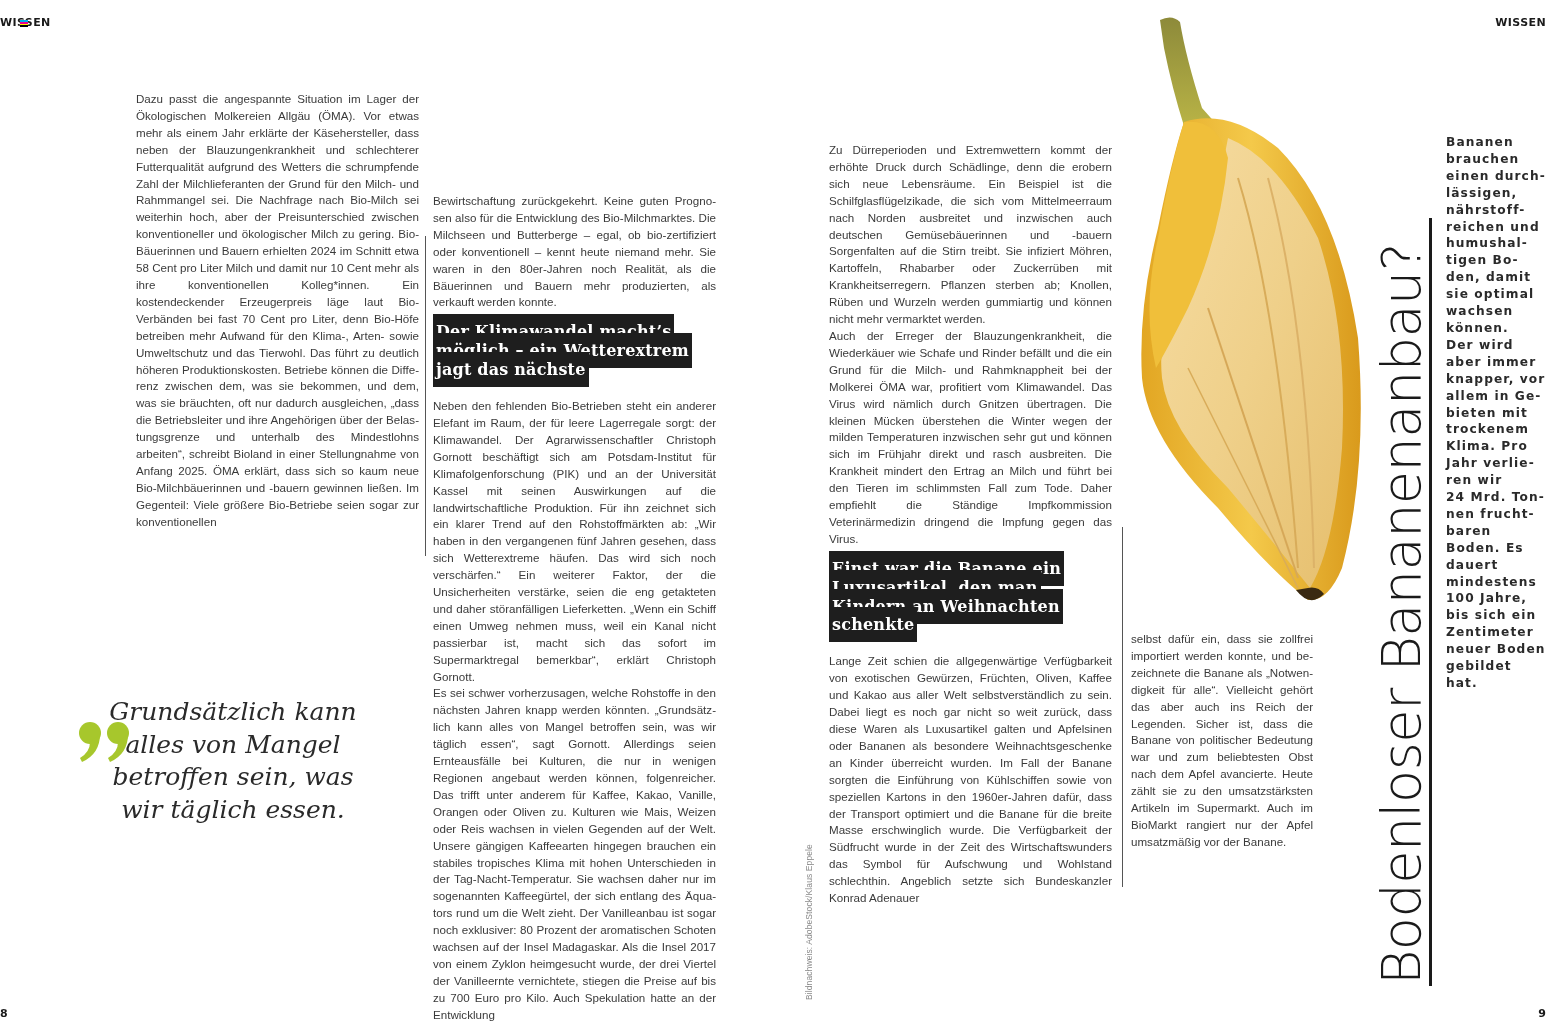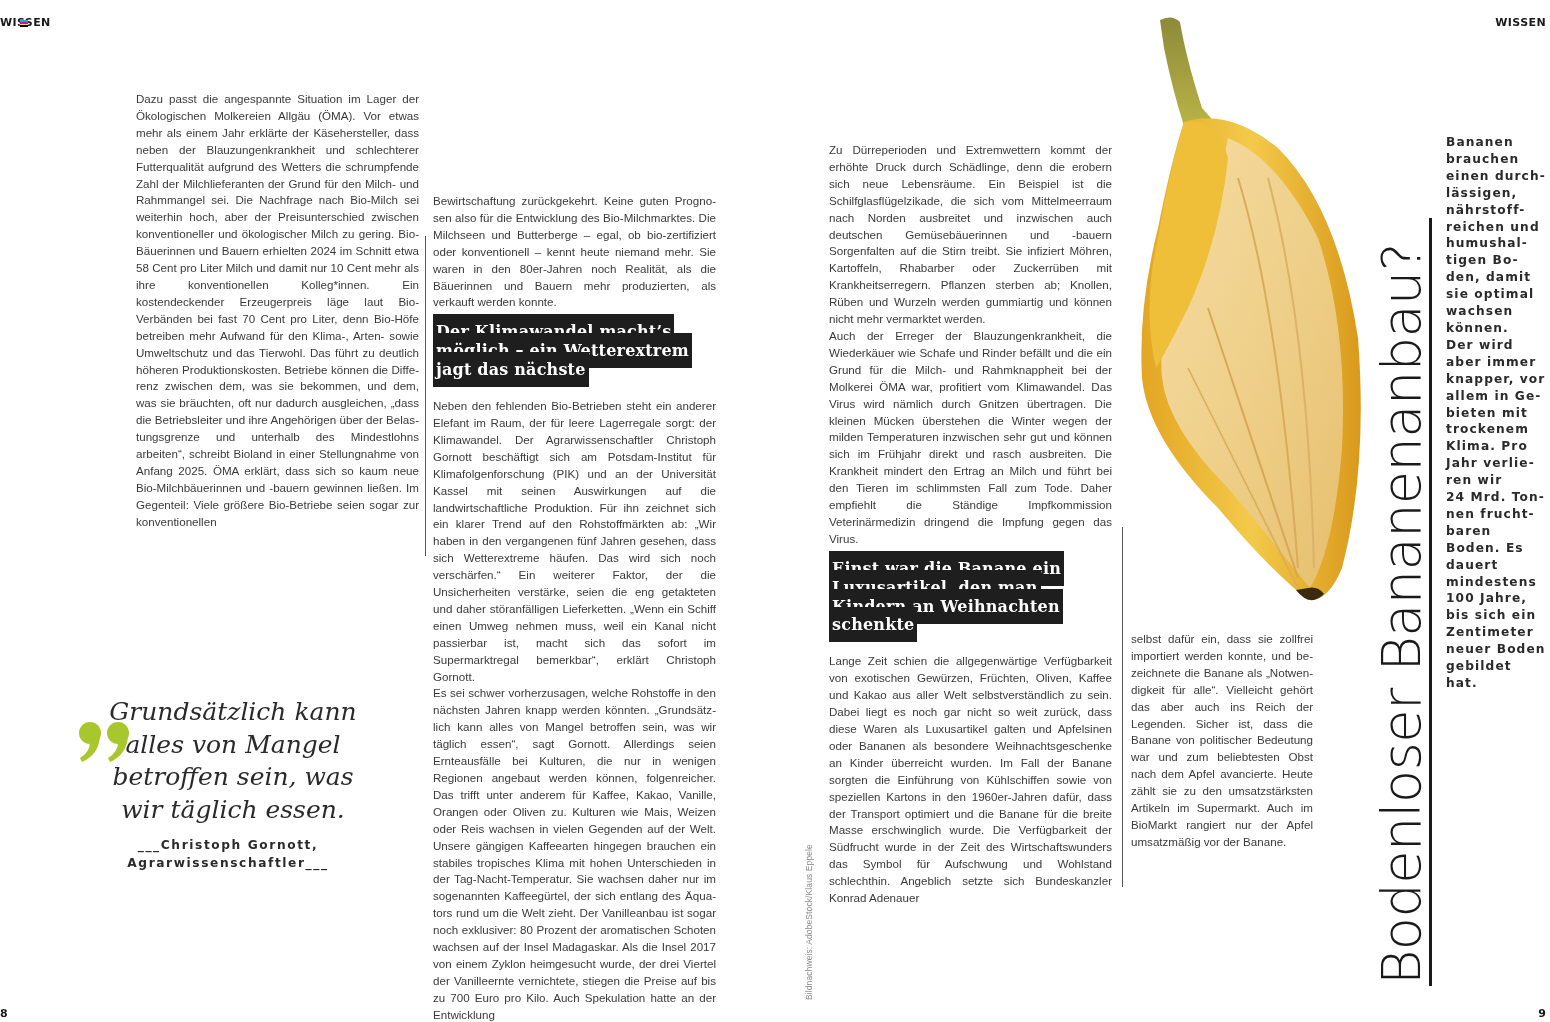--- a/index.html
+++ b/index.html
@@ -92,24 +92,20 @@
 <div class="pullquote">
   <div class="quote-mark">
     <svg width="56" height="42" viewBox="0 0 56 42">
       <circle cx="12" cy="11" r="11" fill="#a7c72c"></circle>
       <path d="M22 12 Q22 32 4 40 L2 36 Q12 30 12 20 Z" fill="#a7c72c"></path>
       <circle cx="40" cy="11" r="11" fill="#a7c72c"></circle>
       <path d="M50 12 Q50 32 32 40 L30 36 Q40 30 40 20 Z" fill="#a7c72c"></path>
     </svg>
   </div>
   <div class="quote-text">Grundsätzlich kann alles von Mangel betroffen sein, was wir täglich essen.</div>
-  <div class="quote-author">
-    <div>___Christoph Gornott,</div>
-    <div>Agrarwissenschaftler___</div>
-  </div>
 </div>
 
 <div class="col" style="left:433px; top:193px; width:283px;">
   <p>Bewirtschaftung zurückgekehrt. Keine guten Progno­sen also für die Entwicklung des Bio-Milchmarktes. Die Milchseen und Butterberge – egal, ob bio-zertifiziert oder konventionell – kennt heute niemand mehr. Sie waren in den 80er-Jahren noch Realität, als die Bäuerinnen und Bauern mehr produzierten, als verkauft werden konnte.</p>
   <div class="subhead-wrap">
     <span class="subhead">Der Klimawandel macht’s möglich – ein Wetterextrem jagt das nächste</span>
   </div>
   <p>Neben den fehlenden Bio-Betrieben steht ein anderer Elefant im Raum, der für leere Lagerregale sorgt: der Kli­mawandel. Der Agrarwissenschaftler Christoph Gornott beschäftigt sich am Potsdam-Institut für Klimafolgen­forschung (PIK) und an der Universität Kassel mit seinen Auswirkungen auf die landwirtschaftliche Produktion. Für ihn zeichnet sich ein klarer Trend auf den Rohstoffmärk­ten ab: „Wir haben in den vergangenen fünf Jahren gese­hen, dass sich Wetterextreme häufen. Das wird sich noch verschärfen.“ Ein weiterer Faktor, der die Unsicherheiten verstärke, seien die eng getakteten und daher störanfäl­ligen Lieferketten. „Wenn ein Schiff einen Umweg neh­men muss, weil ein Kanal nicht passierbar ist, macht sich das sofort im Supermarktregal bemerkbar“, erklärt Chris­toph Gornott.</p>
   <p>Es sei schwer vorherzusagen, welche Rohstoffe in den nächsten Jahren knapp werden könnten. „Grundsätz­lich kann alles von Mangel betroffen sein, was wir täglich essen“, sagt Gornott. Allerdings seien Ernteausfälle bei Kulturen, die nur in wenigen Regionen angebaut werden können, folgenreicher. Das trifft unter anderem für Kaf­fee, Kakao, Vanille, Orangen oder Oliven zu. Kulturen wie Mais, Weizen oder Reis wachsen in vielen Gegenden auf der Welt. Unsere gängigen Kaffeearten hingegen brau­chen ein stabiles tropisches Klima mit hohen Unterschie­den in der Tag-Nacht-Temperatur. Sie wachsen daher nur im sogenannten Kaffeegürtel, der sich entlang des Äqua­tors rund um die Welt zieht. Der Vanilleanbau ist sogar noch exklusiver: 80 Prozent der aromatischen Schoten wachsen auf der Insel Madagaskar. Als die Insel 2017 von einem Zyklon heimgesucht wurde, der drei Viertel der Va­nilleernte vernichtete, stiegen die Preise auf bis zu 700 Euro pro Kilo. Auch Spekulation hatte an der Entwicklung</p>
 </div>

